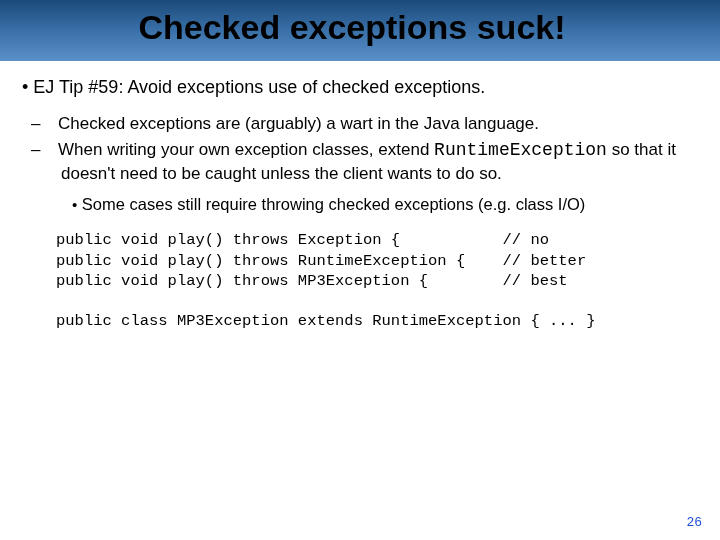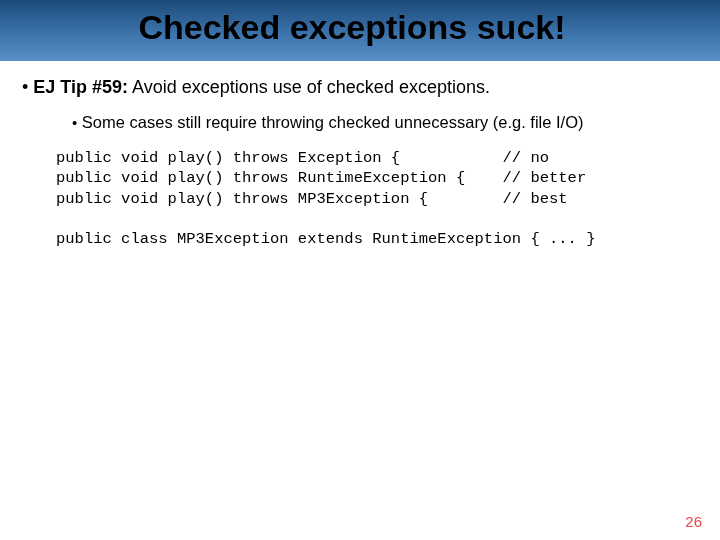--- a/index.html
+++ b/index.html
@@ -29,21 +29,21 @@
   }
   .bullet-main {
     margin: 0 0 14px 0;
     font-size: 18px;
     line-height: 1.35;
   }
   .bullet-main .dot {
     font-size: 18px;
   }
   .tip-label {
-    font-weight: bold;
+    font-weight: normal;
   }
   .sub-list {
     margin: 0 0 10px 0;
     padding-left: 24px;
   }
   .sub-item {
     font-size: 17px;
     line-height: 1.35;
     margin-bottom: 2px;
     text-indent: -15px;
@@ -71,44 +71,51 @@
     font-size: 15.5px;
     white-space: pre;
     line-height: 1.3;
     margin-left: 34px;
     margin-top: 8px;
   }
   .page-num {
     position: absolute;
     bottom: 10px;
     right: 18px;
-    font-size: 15px;
-    color: #ef4444;
+    font-size: 13px;
+    color: #1d4ed8;
+    font-family: Liberation Mono, monospace;
   }
 </style>
 </head>
 <body>
 
 <div class="title-bar">
   <h1>Checked exceptions suck!</h1>
 </div>
 
 <div class="content">
 
   <p class="bullet-main">
     <span class="dot">•</span>
     <span class="tip-label">EJ Tip #59:</span><span> Avoid exceptions use of checked exceptions.</span>
   </p>
 
   <div class="sub-list">
+    <div class="sub-item">
+      <span class="dash">–</span><span>Checked exceptions are (arguably) a wart in the Java language.</span>
+    </div>
+    <div class="sub-item">
+      <span class="dash">–</span><span>When writing your own exception classes, extend </span><span class="mono">RuntimeException</span><span> so that it doesn't need to be caught unless the client wants to do so.</span>
+    </div>
   </div>
 
   <div class="subsub">
     <span class="dot">•</span>
-    <span>Some cases still require throwing checked unnecessary  (e.g. file I/O)</span>
+    <span>Some cases still require throwing checked exceptions  (e.g. class I/O)</span>
   </div>
 
   <div class="code-block"><span>public void play() throws Exception {           // no</span>
 <span>public void play() throws RuntimeException {    // better</span>
 <span>public void play() throws MP3Exception {        // best</span>
 <span></span>
 <span>public class MP3Exception extends RuntimeException { ... }</span></div>
 
 </div>
 

